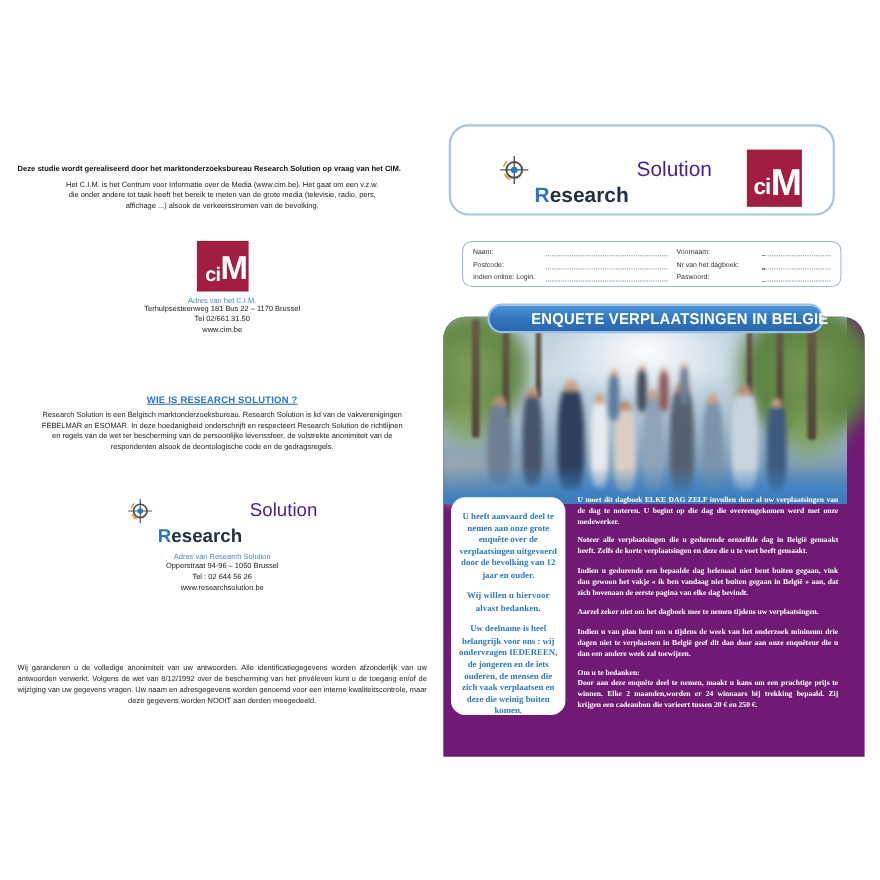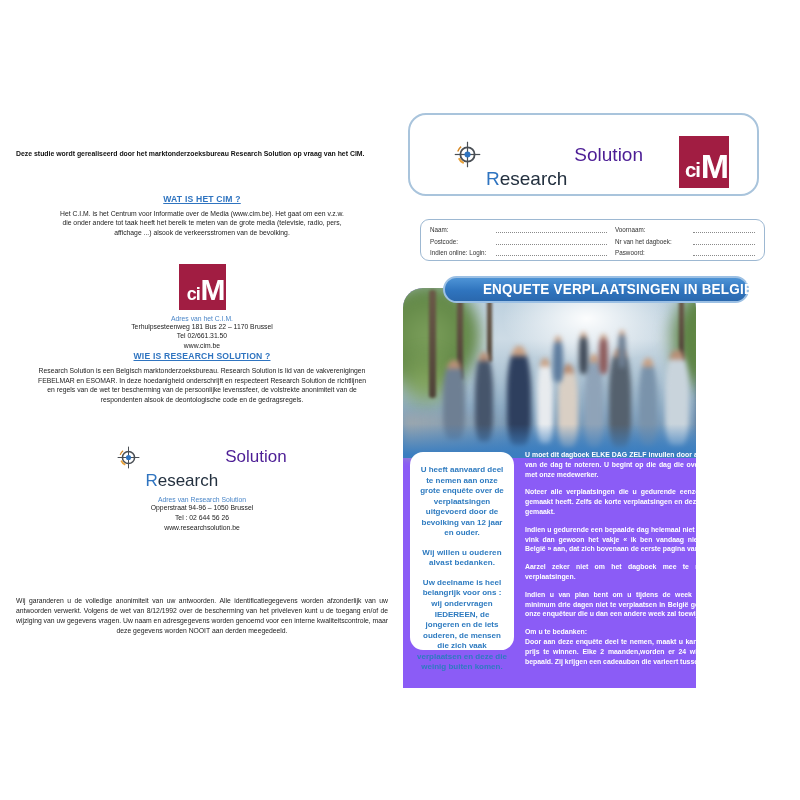--- a/index.html
+++ b/index.html
@@ -4,32 +4,32 @@
 <style>
   html,body{margin:0;padding:0;background:#ffffff;}
   body{width:800px;height:800px;position:relative;font-family:"Liberation Sans",sans-serif;color:#1a1a1a;}
   #canvas{position:absolute;inset:0;background:#ffffff;overflow:hidden;}
 
   
   .left-page{position:absolute;left:16px;top:150px;width:372px;}
   .intro-line{font-size:6.9px;font-weight:700;color:#111;line-height:1.3;text-align:left;}
   .sec-heading{font-size:8.6px;font-weight:700;color:#2f74c0;text-decoration:underline;text-align:center;letter-spacing:.2px;}
   .h1{margin-top:35px;}
-  .h2{}
+  .h2{margin-top:52px;}
   .body-block{font-size:6.8px;color:#222;line-height:1.4;text-align:center;margin:5px auto 0;}
   .cim-body{width:286px;}
   .rs-body{width:336px;}
   .cim-logo{background:#a11d42;color:#fff;display:flex;align-items:flex-end;justify-content:flex-end;font-weight:700;line-height:1;}
   .cim-logo .cim-ci{font-size:.60em;letter-spacing:-.05em;padding-bottom:.08em;}
   .cim-logo .cim-m{font-size:1em;margin-left:.02em;}
   .cim-logo-left{width:47px;height:41px;margin:26px auto 0;font-size:30px;padding-bottom:5px;}
   .addr-title{font-size:6.8px;color:#4a86c8;text-align:center;margin-top:5px;}
   .addr-line{font-size:6.8px;color:#222;text-align:center;line-height:1.45;}
   .rs-logo-row{display:flex;align-items:center;justify-content:center;gap:5px;margin-top:19px;}
-  .rs-word-research{font-weight:400;color:#23303f;font-size:17px;margin-top:48px;}
+  .rs-word-research{font-weight:700;color:#23303f;font-size:17px;margin-top:48px;}
   .rs-word-research::first-letter{color:#2f74c0;}
   .rs-word-solution{color:#4c1d95;font-size:17px;margin-left:2px;}
   .privacy-block{margin-top:63px;font-size:6.8px;line-height:1.5;text-align:justify;text-align-last:center;color:#222;}
 
   
   .right-page{position:absolute;left:403px;top:0;width:367px;height:800px;}
   .header-box{position:absolute;left:5px;top:113px;width:351px;height:83px;background:#fff;
     border:2px solid #a9c4dc;border-radius:18px;display:flex;align-items:center;justify-content:space-between;
     padding:0 28px 0 44px;box-sizing:border-box;}
   .header-box .rs-word-research{font-size:19px;}
@@ -45,21 +45,21 @@
   .f-label.l2{width:76px;margin-left:8px;}
   .dotline{border-bottom:1px dotted #8a8a8a;height:7px;}
   .dl1{flex:1 1 auto;max-width:128px;}
   .dl2{width:62px;margin-left:2px;}
 
   .banner{position:absolute;left:40px;top:276px;width:306px;height:27px;border-radius:14px;
     background:linear-gradient(180deg,#4e94d6 0%,#2f74be 55%,#2a68ae 100%);
     border:2px solid #9cc0e4;box-sizing:border-box;display:flex;align-items:center;justify-content:center;z-index:5;}
   .banner-title{color:#fff;font-weight:700;font-size:13.5px;letter-spacing:.2px;transform:scaleY(1.05);white-space:nowrap;padding-left:44px;}
 
-  .poster{position:absolute;left:0;top:288px;width:293px;height:400px;border-radius:20px 20px 0 0;overflow:hidden;background:#8b5cf6;}
+  .poster{position:absolute;left:0;top:288px;width:383px;height:400px;border-radius:20px 20px 0 0;overflow:hidden;background:#701a75;font-family:Liberation Serif, serif;}
   .photo{position:absolute;left:0;top:0;width:367px;height:170px;
     background:
       radial-gradient(ellipse 120px 70px at 50% 18%, rgba(255,255,255,.95), rgba(255,255,255,0) 70%),
       linear-gradient(180deg,#b9cedd 0%,#cddbe5 30%,#a9c0d1 55%,#7b9cba 80%,#4d86bd 96%,#3b7ec0 100%);}
   .photo *{position:absolute;}
   .foliage{filter:blur(7px);border-radius:50%;}
   .fol-l{left:-30px;top:-12px;width:110px;height:120px;background:radial-gradient(circle,#7da05c 0%,#5f8544 55%,rgba(95,133,68,0) 75%);}
   .fol-l2{left:-12px;top:60px;width:70px;height:70px;background:radial-gradient(circle,#86a85e 0%,rgba(134,168,94,0) 70%);}
   .fol-r{right:-35px;top:-15px;width:140px;height:130px;background:radial-gradient(circle,#789b54 0%,#587f3e 55%,rgba(88,127,62,0) 75%);}
   .fol-r2{right:-6px;top:70px;width:80px;height:70px;background:radial-gradient(circle,#86a85e 0%,rgba(134,168,94,0) 70%);}
@@ -83,21 +83,20 @@
 </style>
 </head>
 <body>
 
 <div id="canvas">
 
   <div class="left-page">
 
     <div class="intro-line">Deze studie wordt gerealiseerd door het marktonderzoeksbureau Research Solution op vraag van het CIM.</div>
 
-    <div class="sec-heading h1">WAT IS HET CIM ?</div>
     <div class="body-block cim-body">Het C.I.M. is het Centrum voor Informatie over de Media (www.cim.be). Het gaat om een v.z.w. die onder andere tot taak heeft het bereik te meten van de grote media (televisie, radio, pers, affichage ...) alsook de verkeersstromen van de bevolking.</div>
 
     <div class="cim-logo cim-logo-left">
       <span class="cim-ci">ci</span>
         <span class="cim-m">M</span>
     </div>
     <div class="addr-title">Adres van het C.I.M.</div>
     <div class="addr-line">Terhulpsesteenweg 181 Bus 22 – 1170 Brussel</div>
     <div class="addr-line">Tel  02/661.31.50</div>
     <div class="addr-line">www.cim.be</div>
@@ -201,21 +200,21 @@
         <div class="person" style="left:150px;top:48px;width:10px;height:46px;background:linear-gradient(180deg,#caa184 0 12%,#5d7b9d 14% 100%);"></div>
         <div class="person" style="left:176px;top:44px;width:9px;height:42px;background:linear-gradient(180deg,#caa184 0 12%,#404a58 14% 100%);"></div>
         <div class="person" style="left:196px;top:46px;width:9px;height:40px;background:linear-gradient(180deg,#caa184 0 12%,#8d5a5a 14% 100%);"></div>
         <div class="person" style="left:215px;top:42px;width:8px;height:38px;background:linear-gradient(180deg,#caa184 0 12%,#6e7f93 14% 100%);"></div>
 
         <div class="photo-fade"></div>
       </div>
 
       <div class="thanks-box">
         <p>U heeft aanvaard deel te nemen aan onze grote enquête over de verplaatsingen uitgevoerd door de bevolking van 12 jaar en ouder.</p>
-        <p class="thanks-strong">Wij willen u ouderen alvast bedanken.</p>
+        <p class="thanks-strong">Wij willen u hiervoor alvast bedanken.</p>
         <p>Uw deelname is heel belangrijk voor ons : wij ondervragen IEDEREEN, de jongeren en de iets ouderen, de mensen die zich vaak verplaatsen en deze die weinig buiten komen.</p>
       </div>
 
       <div class="instructions">
         <p>U moet dit dagboek ELKE DAG ZELF invullen door al uw verplaatsingen van de dag te noteren. U begint op die dag die overeengekomen werd met onze medewerker.</p>
         <p>Noteer alle verplaatsingen die u gedurende eenzelfde dag in België gemaakt heeft. Zelfs de korte verplaatsingen en deze die u te voet heeft gemaakt.</p>
         <p>Indien u gedurende een bepaalde dag helemaal niet bent buiten gegaan, vink dan gewoon het vakje « ik ben vandaag niet buiten gegaan in België » aan, dat zich bovenaan de eerste pagina van elke dag bevindt.</p>
         <p>Aarzel zeker niet om het dagboek mee te nemen tijdens uw verplaatsingen.</p>
         <p>Indien u van plan bent om u tijdens de week van het onderzoek  minimum drie dagen niet te verplaatsen in België geef dit dan door aan onze enquêteur die u dan een andere week zal toewijzen.</p>
         <p class="tl">Om u te bedanken:</p>

